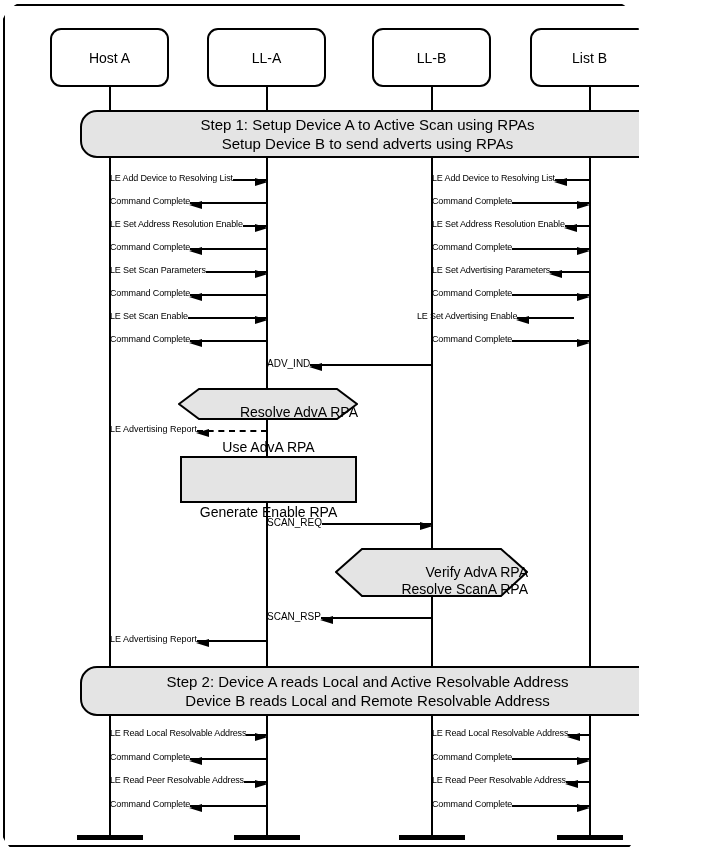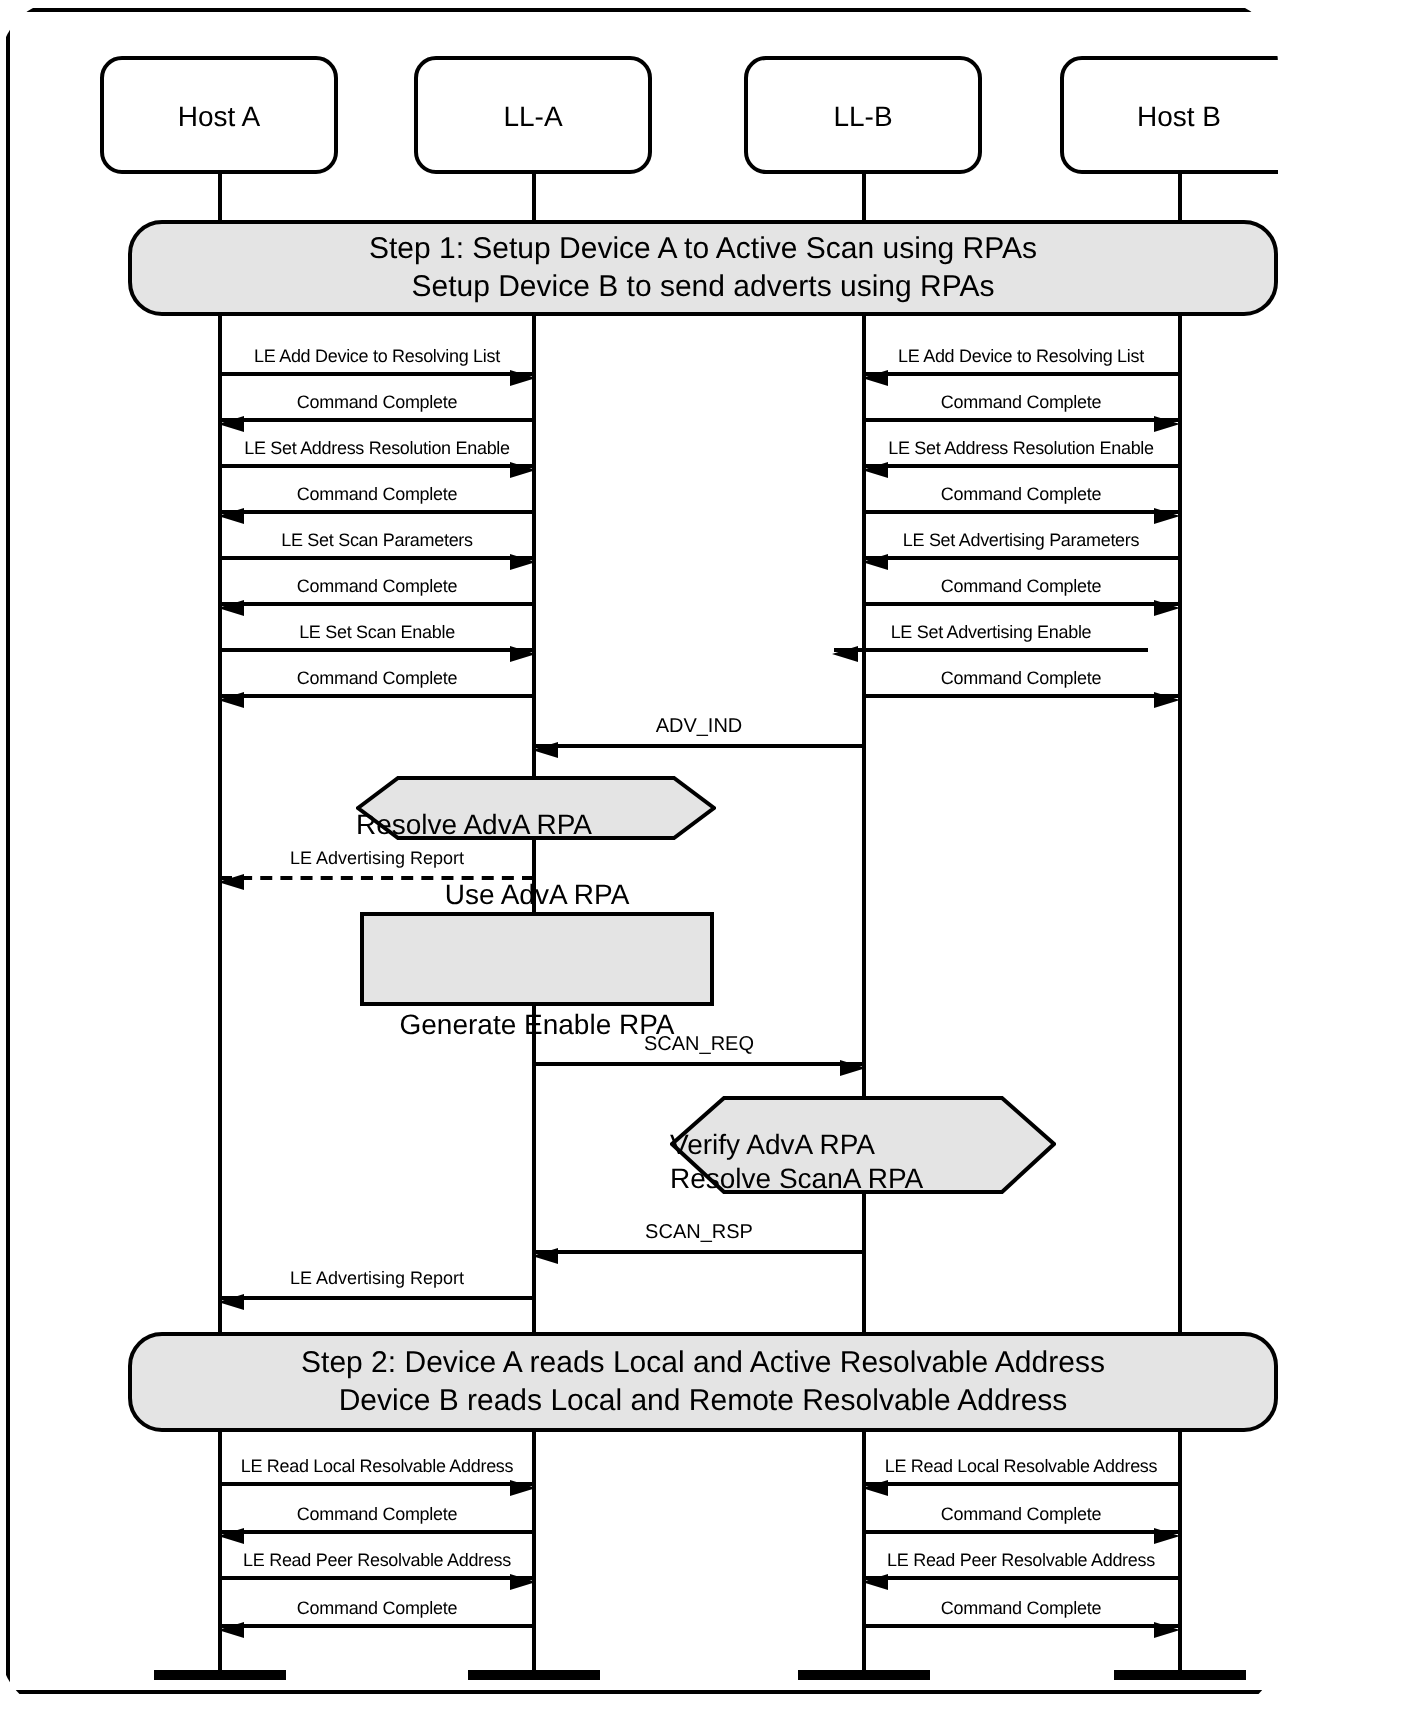--- a/index.html
+++ b/index.html
@@ -13,37 +13,37 @@
   }
   .lifeline{position:absolute;top:87px;height:751px;width:2px;background:#000;z-index:1;}
   .termbar{position:absolute;top:835px;height:5px;width:66px;background:#000;z-index:2;}
   .node{
     position:absolute;top:28px;height:59px;width:119px;
     border:2px solid #000;border-radius:11px;background:#fff;
     display:flex;align-items:center;justify-content:center;
     font-size:14px;box-sizing:border-box;z-index:3;
   }
   .banner{
-    position:absolute;left:64px;width:575px;
+    position:absolute;left:80px;width:575px;
     border:2px solid #000;border-radius:17px;background:#e4e4e4;
     display:flex;flex-direction:column;align-items:center;justify-content:center;
     text-align:center;font-size:15px;line-height:19px;box-sizing:border-box;z-index:4;
   }
-  .msg{position:absolute;display:flex;flex-direction:column;align-items:center;z-index:2;text-align:center;}
+  .msg{position:absolute;display:flex;flex-direction:row;align-items:center;z-index:2;text-align:center;}
   .msg .lbl{font-size:9px;line-height:11px;margin-bottom:2px;white-space:nowrap;letter-spacing:-0.15px;}
   .msg.air .lbl{font-size:10px;letter-spacing:0;margin-bottom:3px;}
   .msg .line{width:100%;height:0;border-top:2px solid #000;position:relative;}
   .msg .line.dash{border-top-style:dashed;}
   .ah{position:absolute;top:-3px;width:0;height:0;border-top:4px solid transparent;border-bottom:4px solid transparent;}
   .ah-l{left:-1px;border-right:13px solid #000;}
   .ah-r{right:-1px;border-left:13px solid #000;}
   .hex{position:absolute;z-index:3;}
   .hex svg{display:block;}
   .hex-text{
-    position:absolute;inset:0;display:flex;flex-direction:column;align-items:flex-start;justify-content:center;
+    position:absolute;inset:0;display:flex;flex-direction:column;align-items:flex-end;justify-content:center;
     text-align:center;font-size:14px;line-height:17px;margin-top:17px;
   }
   .action{
     position:absolute;left:180px;top:456px;width:177px;height:47px;
     background:#e4e4e4;border:2px solid #000;box-sizing:border-box;
     display:flex;flex-direction:column;align-items:center;justify-content:center;
     text-align:center;font-size:14px;line-height:18px;z-index:3;gap:47px;
   }
 </style>
 </head>
@@ -65,21 +65,21 @@
   <div class="node" style="left:50px">
       <span>Host A</span>
     </div>
   <div class="node" style="left:207px">
       <span>LL-A</span>
     </div>
   <div class="node" style="left:372px">
       <span>LL-B</span>
     </div>
   <div class="node" style="left:530px">
-      <span>Host B</span>
+      <span>List B</span>
     </div>
 
   <div class="banner" style="top:110px;height:48px">
     <span>Step 1: Setup Device A to Active Scan using RPAs</span>
     <span>Setup Device B to send adverts using RPAs</span>
   </div>
 
   <div class="msg" style="left:110px;top:173px;width:157px">
     <span class="lbl">LE Add Device to Resolving List</span>
     <div class="line">

